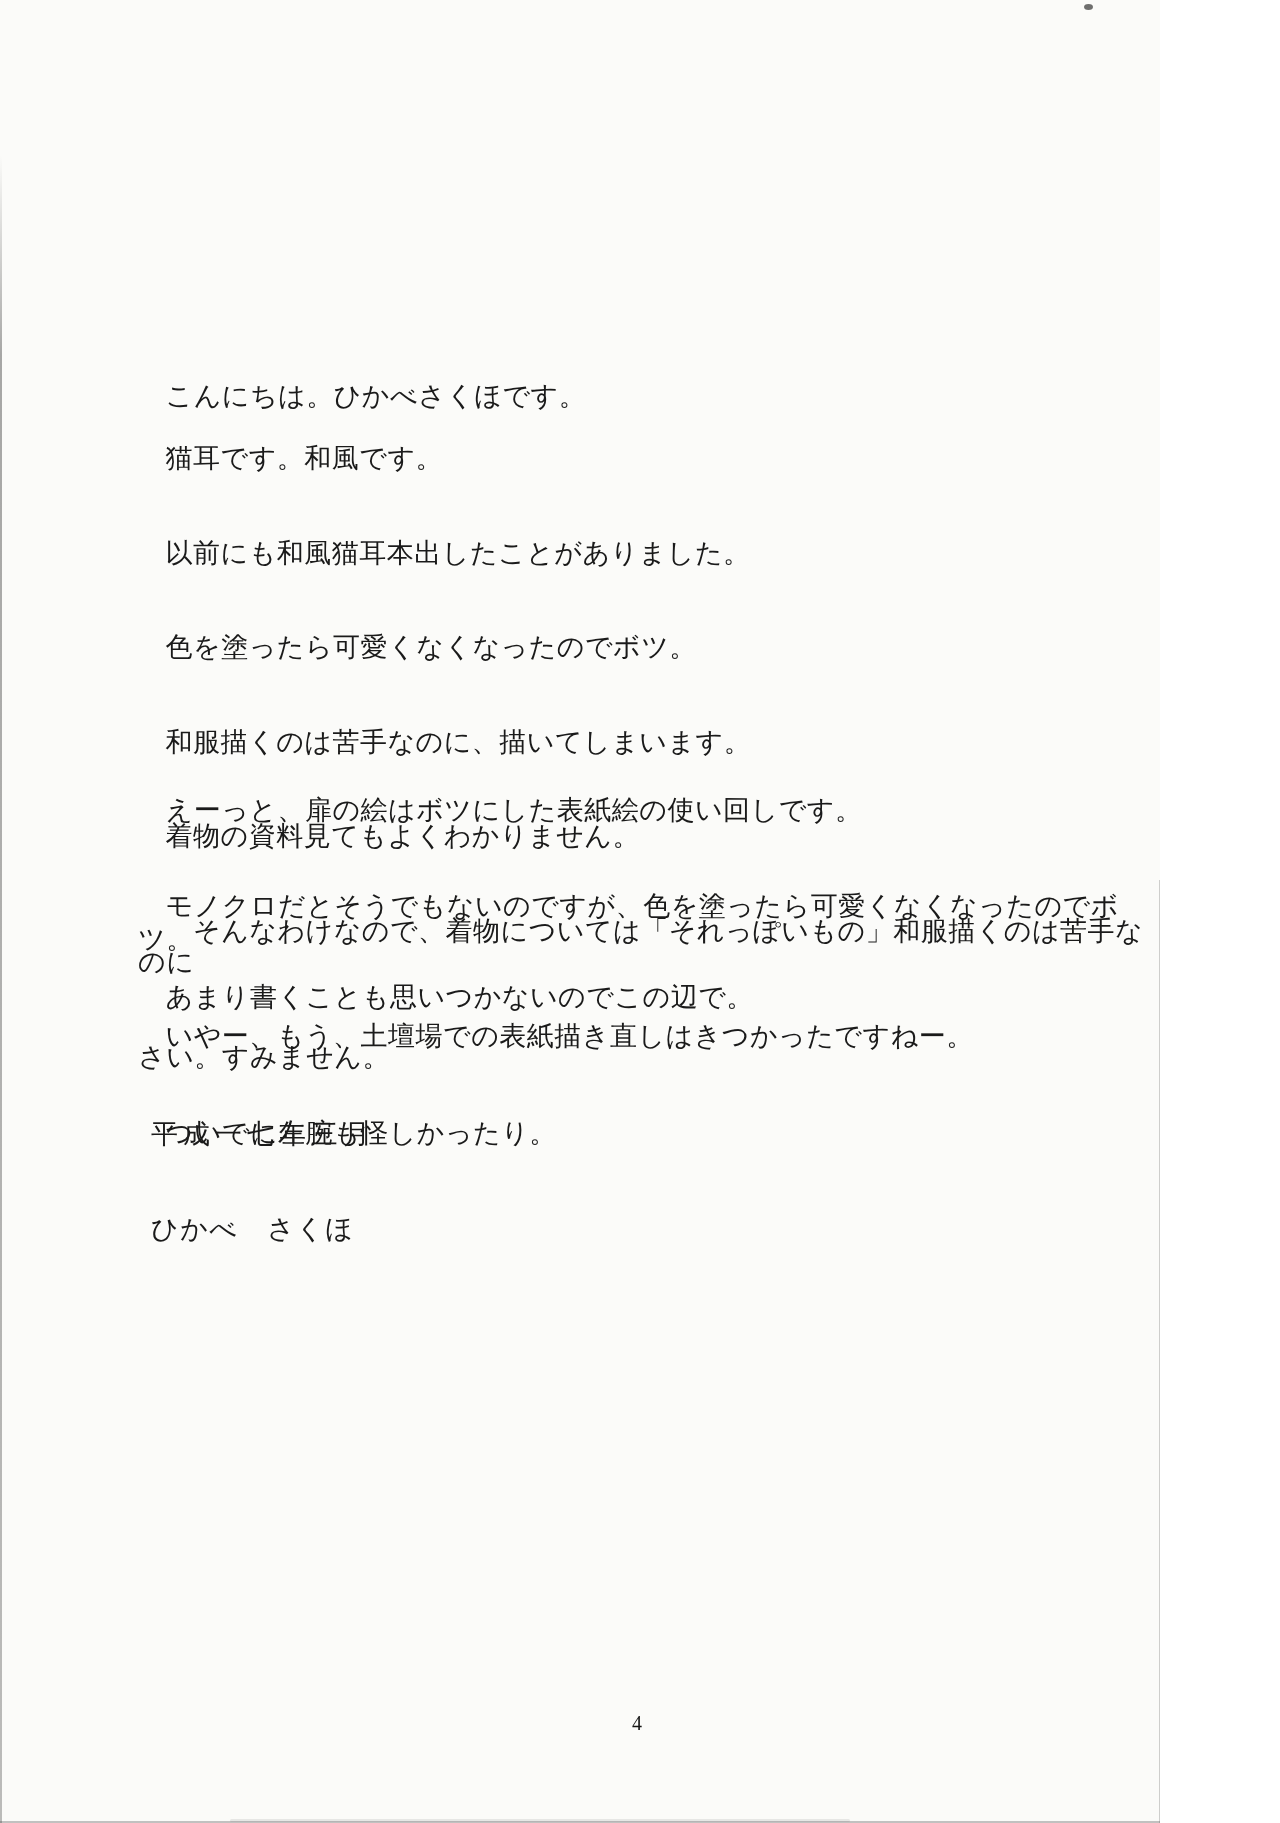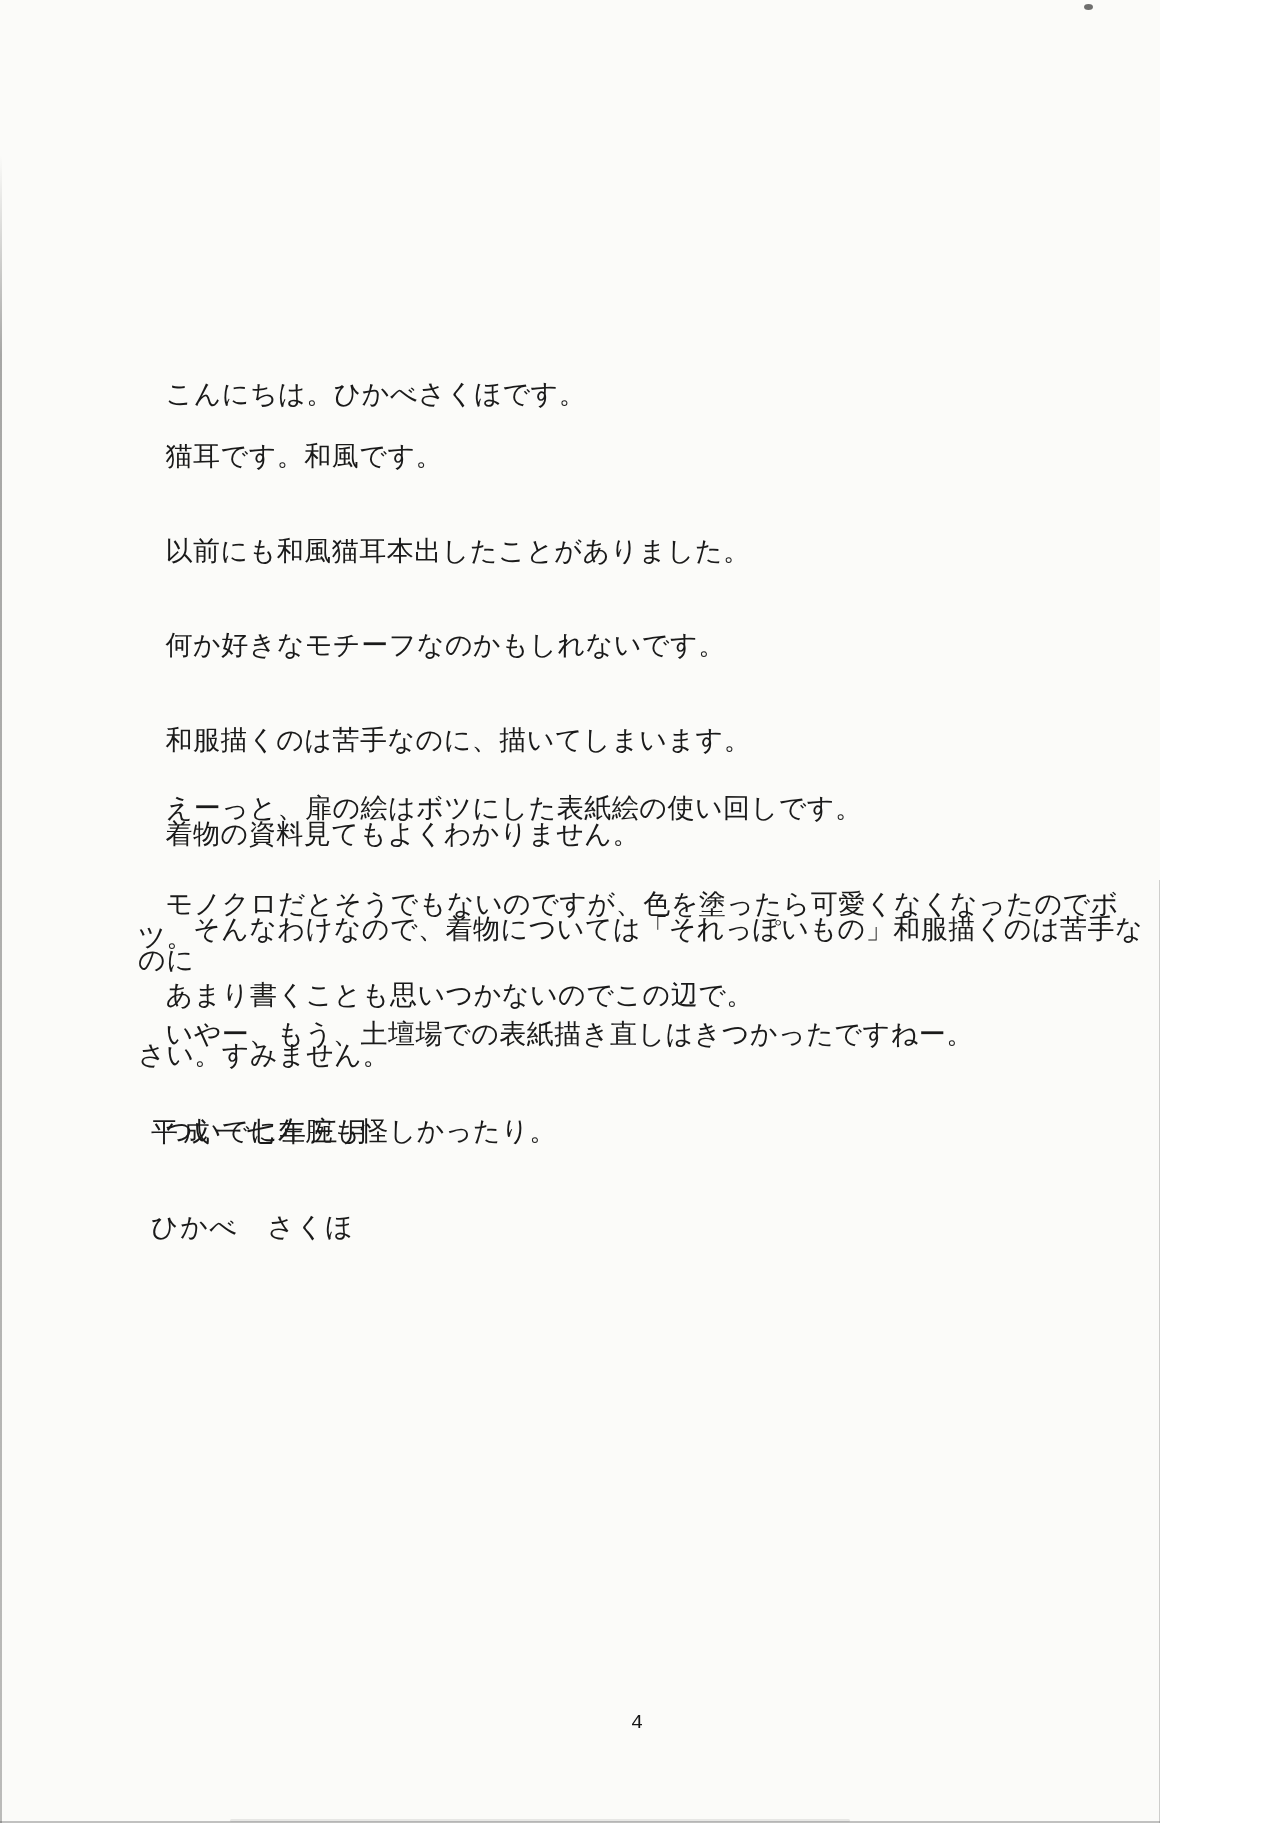--- a/index.html
+++ b/index.html
@@ -6,21 +6,21 @@
     margin: 0;
     padding: 0;
     background: #ffffff;
   }
   .page {
     position: relative;
     width: 1160px;
     height: 1823px;
     background: #fbfbf9;
     overflow: hidden;
-    font-family: Liberation Mono, monospace;
+    font-family: Liberation Serif, serif;
     color: #1a1a1a;
   }
   .textblock {
     position: absolute;
     font-size: 27px;
     line-height: 31.5px;
     letter-spacing: 0.5px;
     white-space: pre-wrap;
   }
   .line {
@@ -77,21 +77,21 @@
 
 <div class="page">
 
   <div class="textblock" style="left:138px; top:318px;">
     <div class="line">　こんにちは。ひかべさくほです。</div>
   </div>
 
   <div class="textblock" style="left:138px; top:380px;">
     <div class="line">　猫耳です。和風です。</div>
     <div class="line">　以前にも和風猫耳本出したことがありました。</div>
-    <div class="line">　何か好きなモチーフなのかもしれないです。</div>
+    <div class="line">　色を塗ったら可愛くなくなったのでボツ。</div>
     <div class="line">　和服描くのは苦手なのに、描いてしまいます。</div>
     <div class="line">　着物の資料見てもよくわかりません。</div>
     <div class="line">　　そんなわけなので、着物については「それっぽいもの」和服描くのは苦手なのに</div>
     <div class="line">さい。すみません。</div>
   </div>
 
   <div class="textblock" style="left:138px; top:729px; line-height:32.3px;">
     <div class="line">　えーっと、扉の絵はボツにした表紙絵の使い回しです。</div>
     <div class="line">　モノクロだとそうでもないのですが、色を塗ったら可愛くなくなったのでボツ。</div>
     <div class="line">　いやー、もう、土壇場での表紙描き直しはきつかったですねー。</div>

